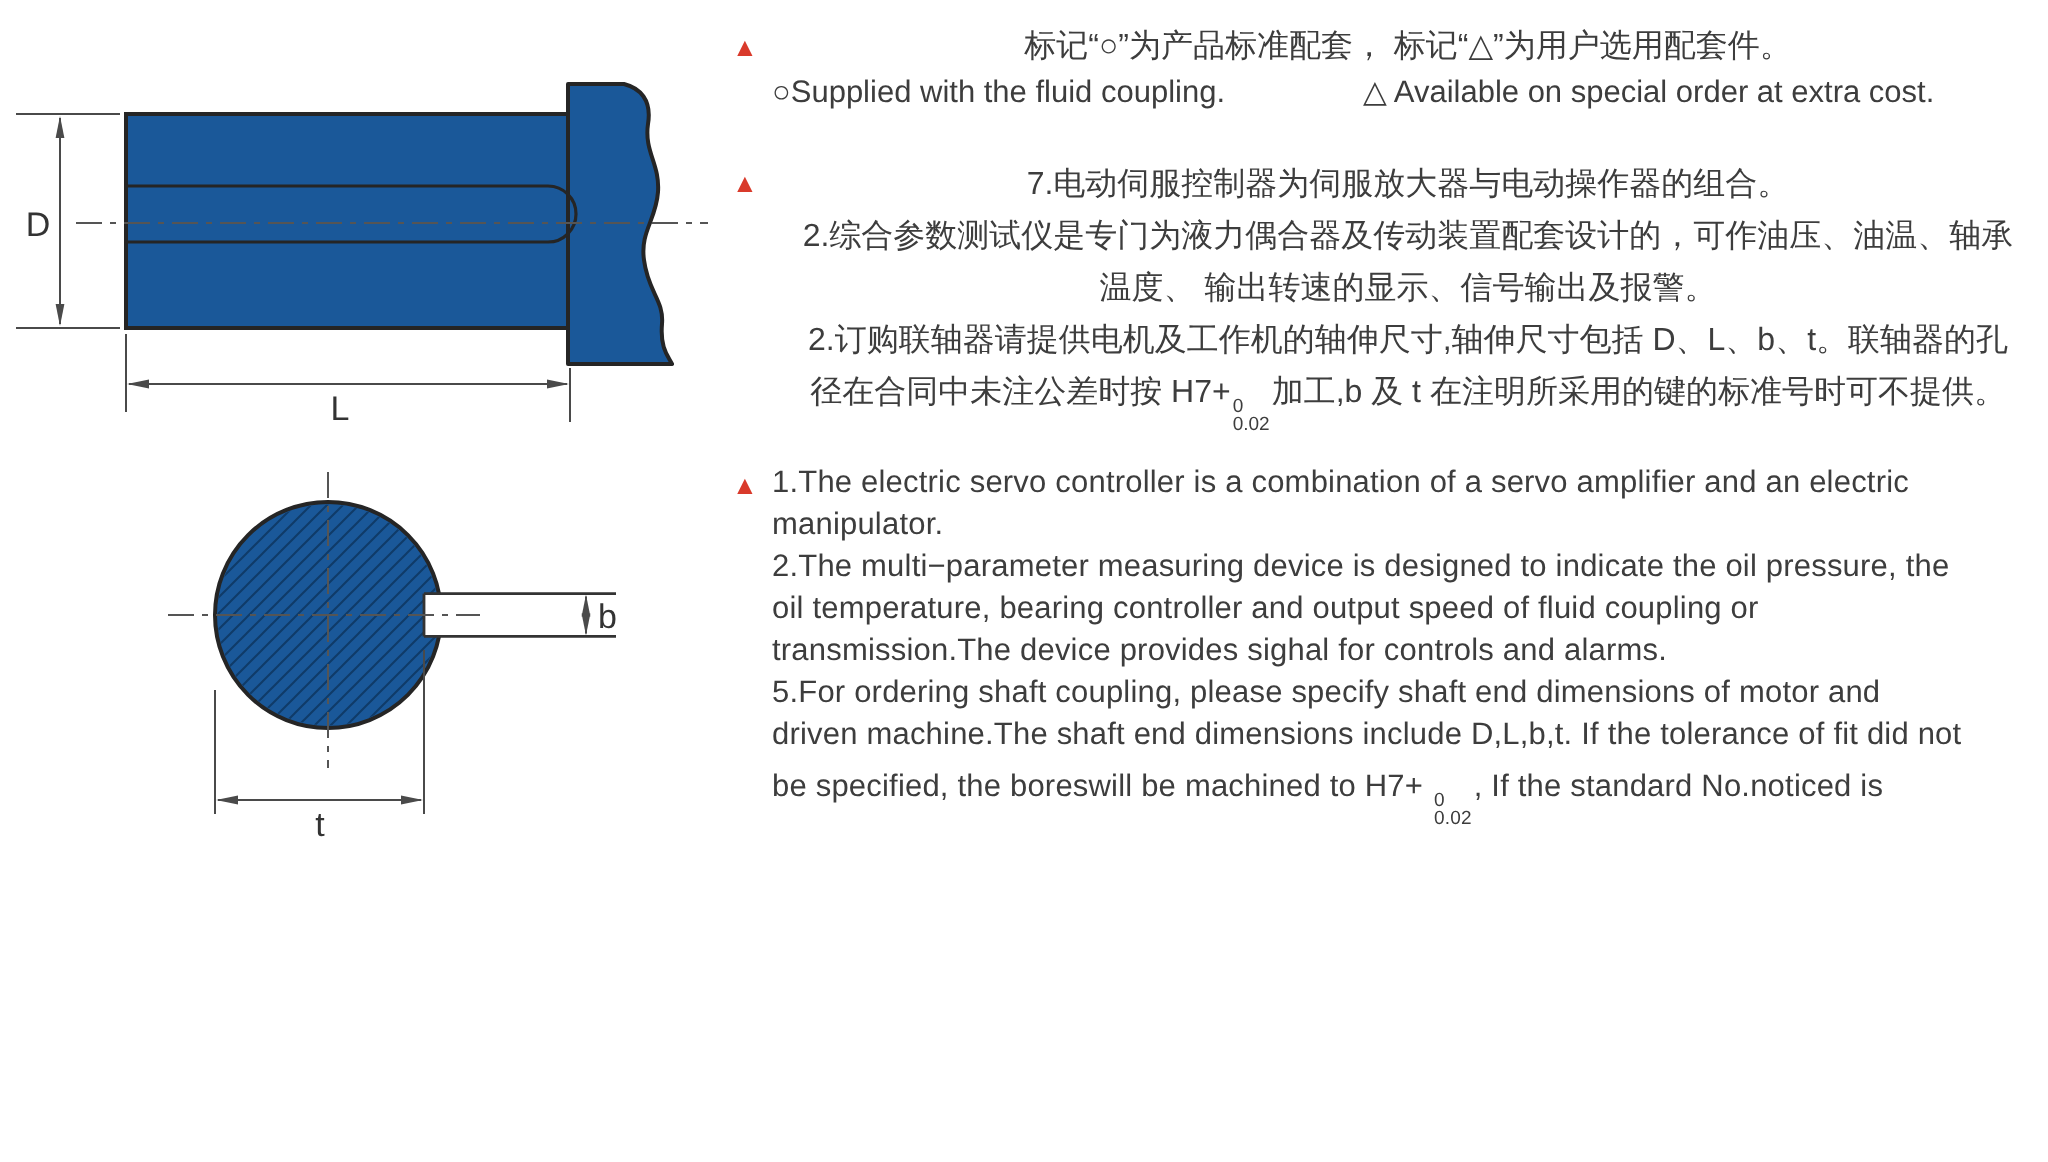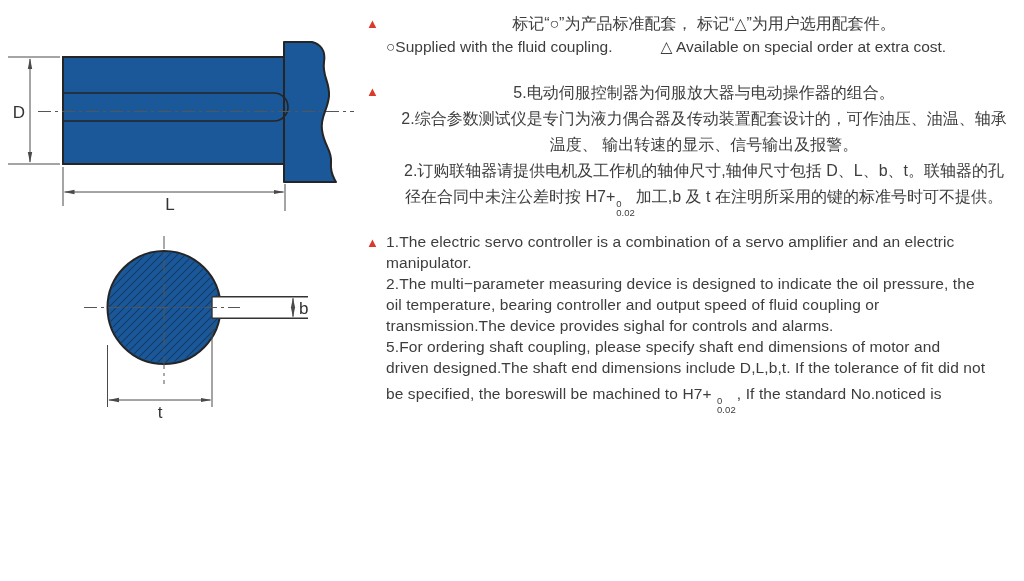--- a/index.html
+++ b/index.html
@@ -9,21 +9,21 @@
   }
   .diagram-wrap{position:absolute;left:0;top:0;width:360px;height:440px;}
   .block{position:absolute;left:366px;width:656px;display:flex;align-items:flex-start;}
   .tri{color:#d93a2b;font-size:13px;line-height:20px;width:20px;flex:0 0 20px;padding-top:2px;}
   .content{flex:1;}
   .line{white-space:nowrap;}
   .cn{font-size:16px;line-height:26px;text-align:center;}
   .legend .cn{line-height:23px;}
   .legend .en{font-size:15.5px;line-height:23px;}
   .en-line{font-size:15.5px;line-height:21px;letter-spacing:0.1px;}
-  .gap2{margin-left:48px;}
+  .gap2{margin-left:69px;}
   .tol{
     display:inline-flex;flex-direction:column;align-items:flex-start;
     font-size:9.5px;line-height:9px;vertical-align:-5px;padding:0 1px;color:#3d3d3d;
   }
   .tall{margin-top:5px;margin-bottom:14px;}
   svg text{font-family:"Liberation Sans","DejaVu Sans",sans-serif;}
 </style>
 </head>
 <body>
 
@@ -85,21 +85,21 @@
     <div class="line cn">标记“○”为产品标准配套， 标记“△”为用户选用配套件。</div>
     <div class="line en">
       <span>○Supplied with the fluid coupling.</span><span class="gap2">△ Available on special order at extra cost.</span>
     </div>
   </div>
 </div>
 
 <div class="block" style="top:80px;">
   <span class="tri">▲</span>
   <div class="content">
-    <div class="line cn">5.电动伺服控制器为伺服放大器与电动操作器的组合。</div>
+    <div class="line cn">7.电动伺服控制器为伺服放大器与电动操作器的组合。</div>
     <div class="line cn">2.综合参数测试仪是专门为液力偶合器及传动装置配套设计的，可作油压、油温、轴承</div>
     <div class="line cn">温度、 输出转速的显示、信号输出及报警。</div>
     <div class="line cn">2.订购联轴器请提供电机及工作机的轴伸尺寸,轴伸尺寸包括 D、L、b、t。联轴器的孔</div>
     <div class="line cn">
       <span>径在合同中未注公差时按 H7+</span><span class="tol">
           <span>0</span>
           <span>0.02</span>
         </span><span>加工,b 及 t 在注明所采用的键的标准号时可不提供。</span>
     </div>
   </div>
@@ -107,21 +107,21 @@
 
 <div class="block" style="top:231px;">
   <span class="tri">▲</span>
   <div class="content">
     <div class="line en-line">1.The electric servo controller is a combination of a servo amplifier and an electric</div>
     <div class="line en-line">manipulator.</div>
     <div class="line en-line">2.The multi−parameter measuring device is designed to indicate the oil pressure, the</div>
     <div class="line en-line">oil temperature, bearing controller and output speed of fluid coupling or</div>
     <div class="line en-line">transmission.The device provides sighal for controls and alarms.</div>
     <div class="line en-line">5.For ordering shaft coupling, please specify shaft end dimensions of motor and</div>
-    <div class="line en-line">driven designed.The shaft end dimensions include D,L,b,t. If the tolerance of fit did not</div>
+    <div class="line en-line">driven machine.The shaft end dimensions include D,L,b,t. If the tolerance of fit did not</div>
     <div class="line en-line tall">
       <span>be specified, the boreswill be machined to H7+ </span><span class="tol">
           <span>0</span>
           <span>0.02</span>
         </span><span>, If the standard No.noticed is</span>
     </div>
   </div>
 </div>
 
 </body></html>

